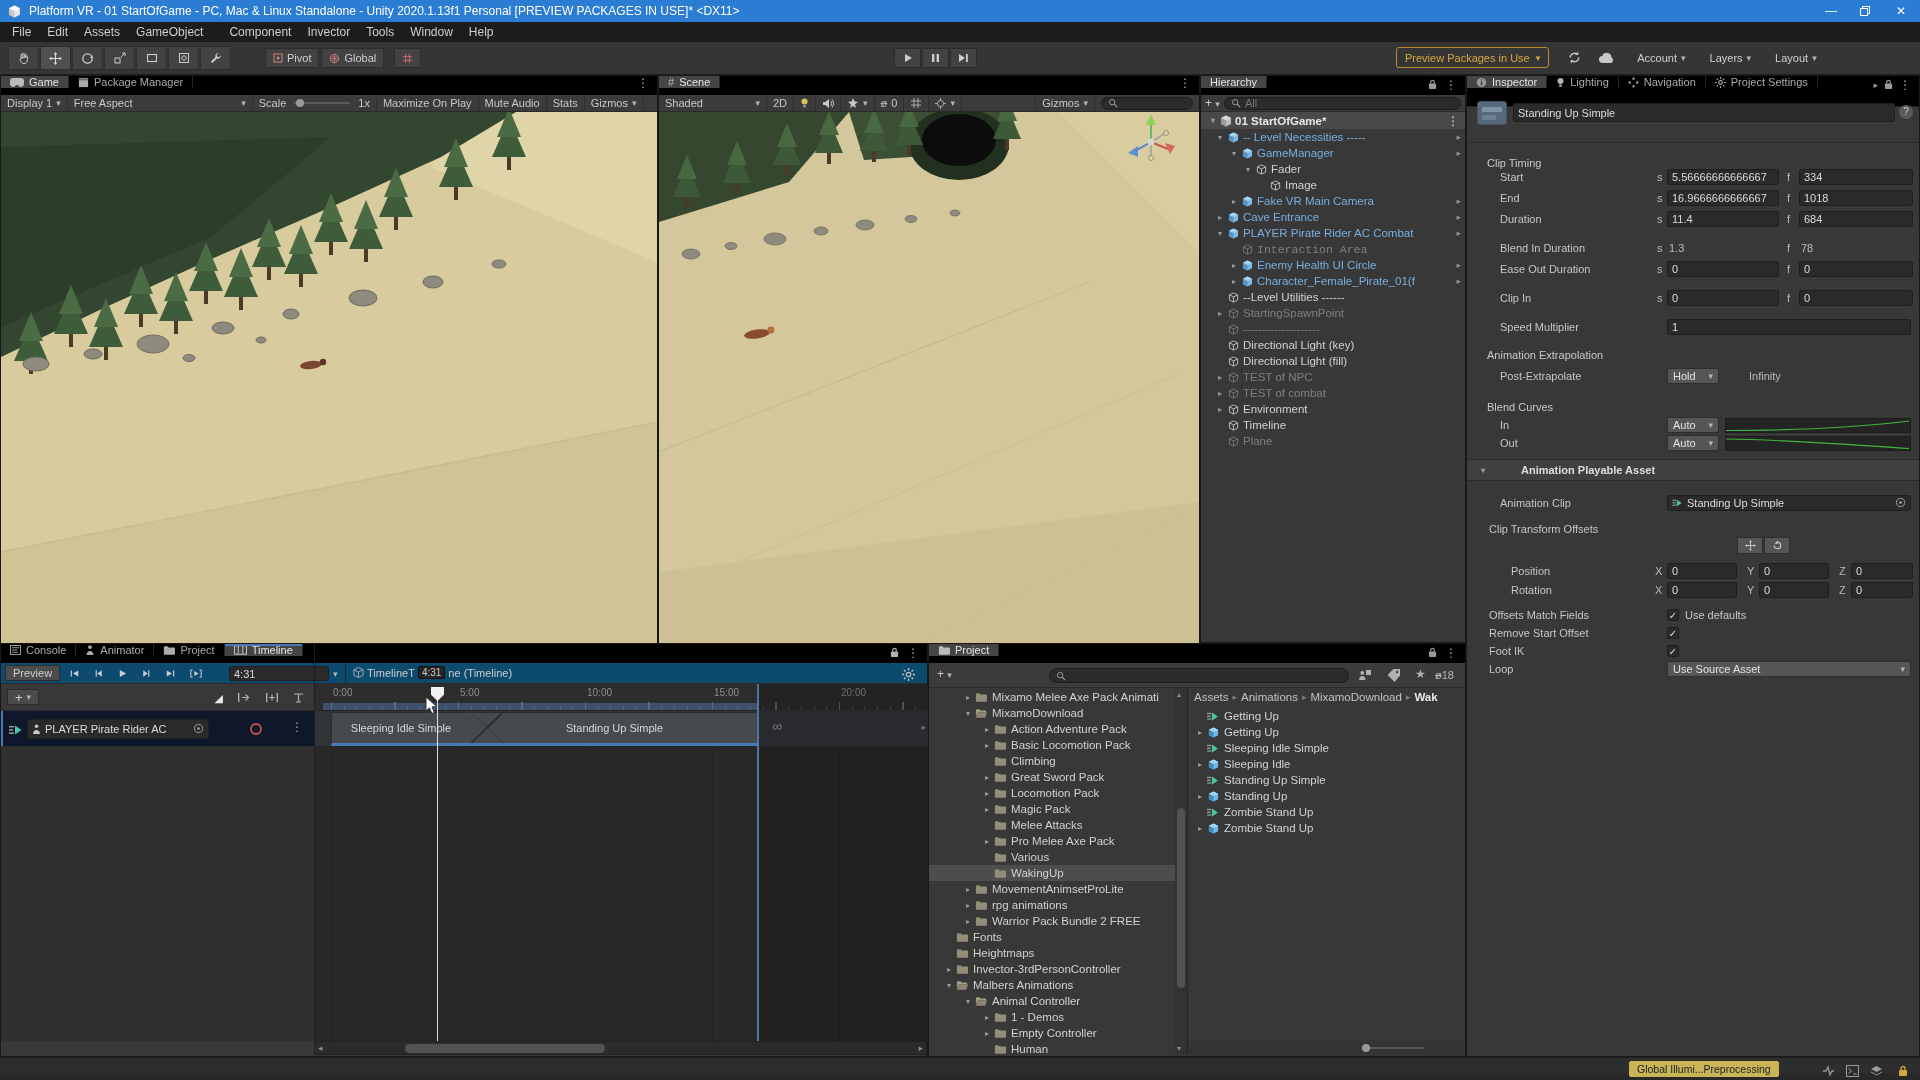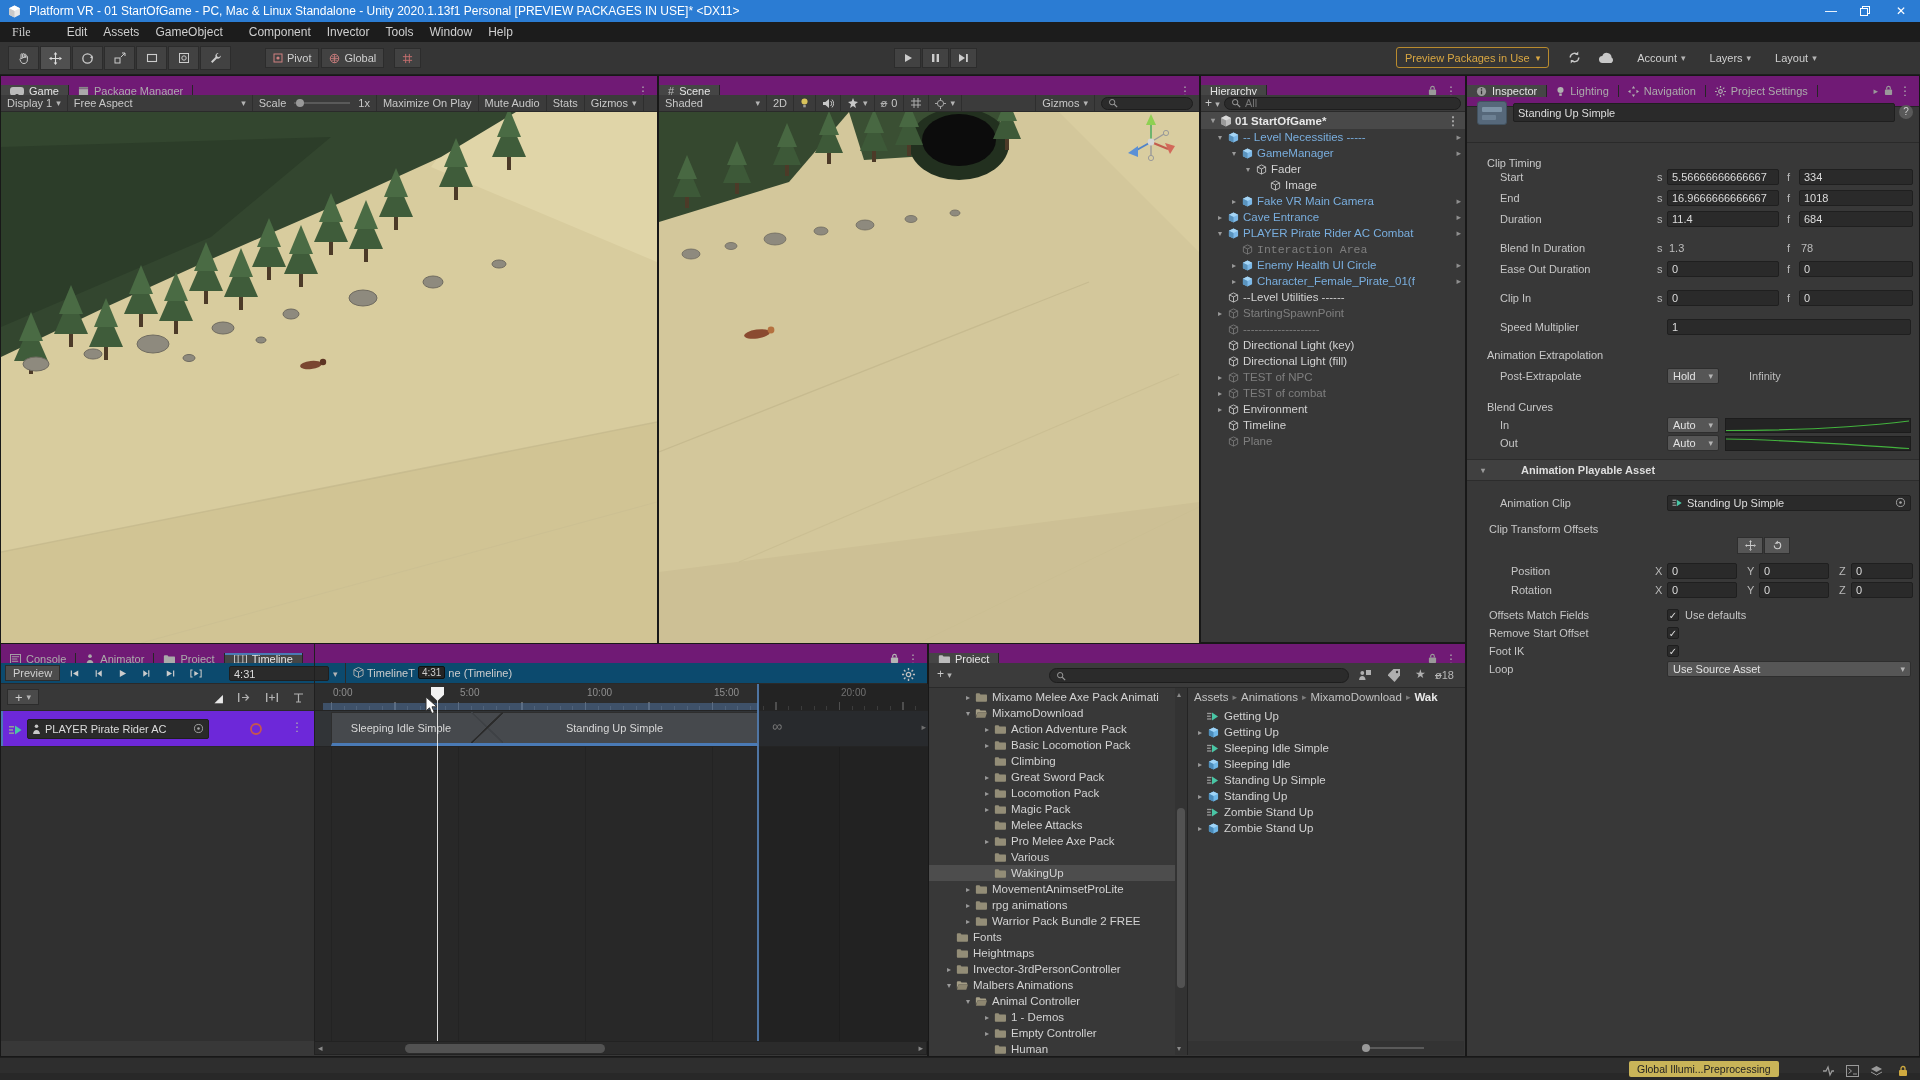--- a/index.html
+++ b/index.html
@@ -1,20 +1,20 @@
 <!DOCTYPE html>
 <html><head>
 <meta charset="utf-8">
 <style>
   *{margin:0;padding:0;box-sizing:border-box}
   html,body{width:1920px;height:1080px;overflow:hidden;background:#282828;
     font-family:"Liberation Sans",sans-serif;-webkit-font-smoothing:antialiased}
   .abs{position:absolute}
   .panel{position:absolute;background:#383838;border:1px solid #181818}
-  .tabbar{position:absolute;left:0;right:0;top:0;height:31px;background:#701a75;display:flex;align-items:center;border-bottom:1px solid #242424}
+  .tabbar{position:absolute;left:0;right:0;top:0;height:31px;background:#000000;display:flex;align-items:flex-start;border-bottom:1px solid #242424}
   .tab{display:flex;align-items:center;gap:5px;padding:0 9px;font-size:11px;color:#ababab;border-right:1px solid #262626;position:relative}
   .tab.active{background:#454545;color:#e4e4e4}
   .tab.blue-top:before{content:"";position:absolute;left:0;right:0;top:0;height:2px;background:#4a7ab5}
   .tabicons{margin-left:auto;display:flex;align-items:center;gap:8px;padding:0 8px;color:#9a9a9a}
   .vtoolbar{position:absolute;left:0;right:0;top:19px;height:17px;background:#3b3b3b;border-bottom:1px solid #2a2a2a;display:flex;align-items:center;font-size:11px;color:#c8c8c8}
   .vtb{display:flex;align-items:center;gap:4px;padding:0 6px;height:100%;border-right:1px solid #2e2e2e}
   .caret{font-size:9px;color:#b4b4b4}
   .dots{color:#b0b0b0;font-size:12px;letter-spacing:0}
   .field{background:#2a2a2a;border:1px solid #1f1f1f;border-radius:2px;color:#dcdcdc;font-size:11px;display:flex;align-items:center;padding:0 4px;height:16px}
   .dropbtn{background:#565656;border:1px solid #2e2e2e;border-radius:2px;color:#e2e2e2;font-size:11px;display:flex;align-items:center;justify-content:space-between;padding:0 5px;height:16px}
@@ -60,22 +60,22 @@
       <svg width="10" height="10" viewBox="0 0 10 10">
           <rect x="2.5" y="0.5" width="7" height="7" fill="none" stroke="#fff"></rect>
           <rect x="0.5" y="2.5" width="7" height="7" fill="#2b7cd3" stroke="#fff"></rect>
         </svg>
     </span>
     <span style="width:38px;display:flex;align-items:center;justify-content:center">✕</span>
   </span>
 </div>
 
 <div class="abs" id="menubar" style="left:0;top:22px;width:1920px;height:20px;background:#1c1c1c;display:flex;align-items:center;color:#cfcfcf;font-size:12px;padding-left:4px">
-    <span style="padding: 0px 8px; height: 100%; display: flex; align-items: center; font-family: Liberation Serif, serif;">File</span>
-    <span style="padding: 0px 8px; height: 100%; display: flex; align-items: center; margin-left: 20px;">Edit</span>
+    <span style="padding: 0px 8px; height: 100%; display: flex; align-items: center;">File</span>
+    <span style="padding: 0px 8px; height: 100%; display: flex; align-items: center;">Edit</span>
     <span style="padding: 0px 8px; height: 100%; display: flex; align-items: center;">Assets</span>
     <span style="padding: 0px 8px; height: 100%; display: flex; align-items: center;">GameObject</span>
     <span style="padding: 0px 8px; height: 100%; display: flex; align-items: center; margin-left: 10px;">Component</span>
     <span style="padding: 0px 8px; height: 100%; display: flex; align-items: center;">Invector</span>
     <span style="padding: 0px 8px; height: 100%; display: flex; align-items: center;">Tools</span>
     <span style="padding: 0px 8px; height: 100%; display: flex; align-items: center;">Window</span>
     <span style="padding: 0px 8px; height: 100%; display: flex; align-items: center;">Help</span>
   </div>
 
 <div class="abs" style="left:0;top:42px;width:1920px;height:33px;background:#353535;border-bottom:1px solid #1f1f1f">
@@ -1008,21 +1008,21 @@
         <span class="ruler-label" style="left: 273px;">10:00</span>
         <span class="ruler-label" style="left: 400px;">15:00</span>
         <span class="ruler-label" style="left: 527px;">20:00</span>
       </div>
     <div class="abs" style="left:17px;right:0;bottom:0;height:4px;background:repeating-linear-gradient(90deg,#4e4e4e 0 1px,transparent 1px 12.7px)"></div>
     <div class="abs" style="left:17px;right:0;bottom:0;height:8px;background:repeating-linear-gradient(90deg,#656565 0 1px,transparent 1px 63.5px)"></div>
     <div class="abs" style="left:9px;width:435px;bottom:0;height:7px;background:rgba(80,118,166,.5)"></div>
     <div class="abs" style="left:444px;right:0;top:0;bottom:0;background:rgba(0,0,0,.22)"></div>
   </div>
 
-  <div class="abs" style="left:0;top:67px;width:313px;height:36px;background:#6d28d9;border-bottom:1px solid #2a2a2a">
+  <div class="abs" style="left:0;top:67px;width:313px;height:36px;background:#0f172a;border-bottom:1px solid #2a2a2a">
     <span class="abs" style="left:0;top:0;bottom:0;width:2px;background:#4a7ab5"></span>
     <span class="abs" style="left:8px;top:11px">
       <svg width="13" height="12" viewBox="0 0 13 12">
           <rect x="0" y="2" width="5" height="1.5" fill="#9a9a9a"></rect>
           <rect x="0" y="5.2" width="4" height="1.5" fill="#9a9a9a"></rect>
           <rect x="0" y="8.4" width="5" height="1.5" fill="#9a9a9a"></rect>
           <path d="M6 1.5 12.5 6 6 10.5z" fill="#49c6a5"></path>
         </svg>
     </span>
     <span class="field abs" style="left:26px;top:8px;width:182px;height:20px;gap:4px">

